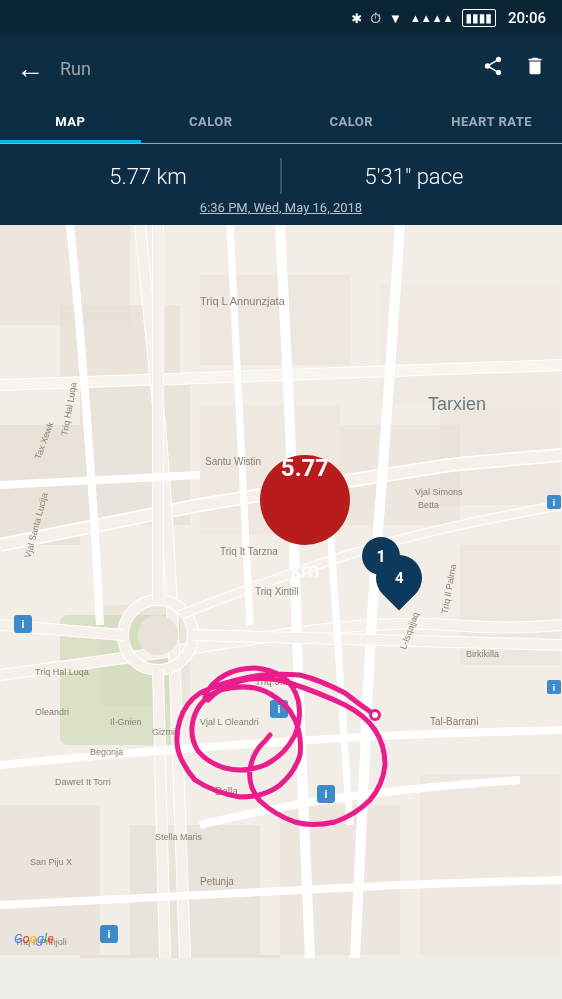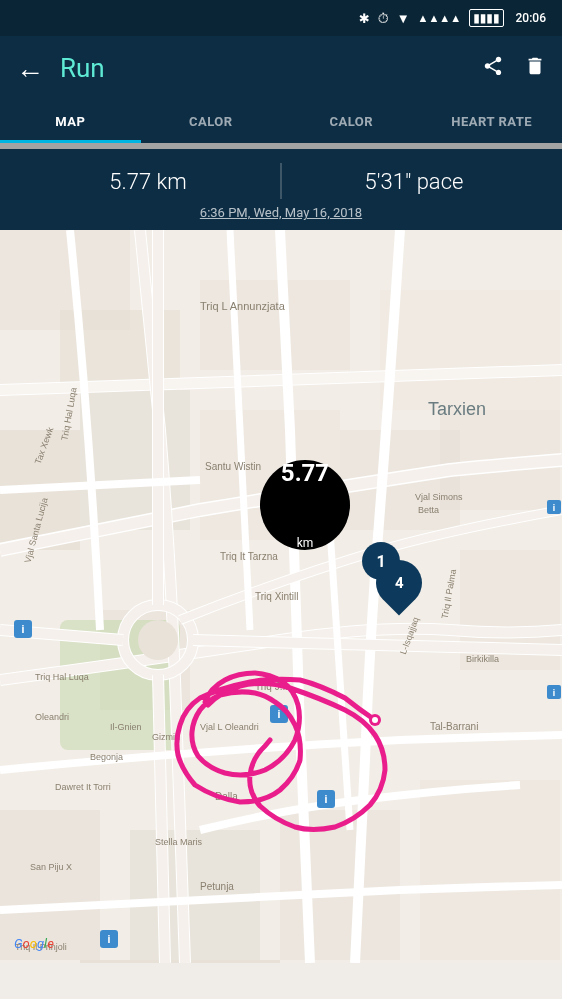--- a/index.html
+++ b/index.html
@@ -39,39 +39,39 @@
       color: white;
     }
     .nav-back {
       font-size: 28px;
       cursor: pointer;
       margin-right: 16px;
       color: white;
     }
     .nav-title {
       flex: 1;
-      font-size: 26px;
+      font-size: 18px;
       font-weight: 400;
-      color: #5eead4;
+      color: #a3a3a3;
     }
     .nav-actions {
       display: flex;
       gap: 20px;
     }
     .nav-icon {
       color: white;
       font-size: 20px;
       cursor: pointer;
     }
 
     
     .tab-bar {
       background: #0d2d44;
       display: flex;
-      border-bottom: 6px solid #a3a3a3;
+      border-bottom: 1px solid #a3a3a3;
     }
     .tab {
       flex: 1;
       padding: 14px 8px;
       text-align: center;
       font-size: 13px;
       font-weight: 700;
       color: rgba(255,255,255,0.6);
       letter-spacing: 0.5px;
       cursor: pointer;
@@ -139,37 +139,38 @@
       position: absolute;
       top: 0; left: 0;
       width: 100%; height: 100%;
     }
 
     
     .marker {
       position: absolute;
     }
     .distance-bubble {
-      background: #000000;
+      background: #b91c1c;
       color: white;
       border-radius: 50%;
       width: 90px;
       height: 90px;
       display: flex;
       flex-direction: column;
       align-items: center;
-      justify-content: space-between;
+      justify-content: flex-start;
       font-size: 22px;
       font-weight: 700;
       position: absolute;
       gap: 45px;
     }
     .distance-bubble .unit {
-      font-size: 12px;
+      font-size: 21px;
       font-weight: 400;
+      margin-top: 32px;
     }
     .km-marker {
       top: 230px;
       left: 260px;
     }
 
     .lap-marker {
       background: #0d3a5c;
       color: white;
       border-radius: 50%;
@@ -237,21 +238,21 @@
     <span style="font-size:13px;">✱</span>
 
     <span style="font-size:14px;">⏱</span>
 
     <span style="font-size:13px;">▼</span>
 
     <span style="font-size:11px;">▲▲▲▲</span>
 
     <span style="font-size:12px; border: 1px solid white; padding: 1px 3px; border-radius:2px;">▮▮▮▮</span>
 
-    <span style="font-size:12px; font-weight:500; margin-left:4px;">20:06</span>
+    <span style="font-size:15px; font-weight:500; margin-left:4px;">20:06</span>
   </div>
 </div>
 
 <div class="nav-bar">
   <span class="nav-back">←</span>
   <span class="nav-title">Run</span>
   <div class="nav-actions">
 
     <span class="nav-icon">
       <svg width="22" height="22" viewBox="0 0 24 24" fill="white">

